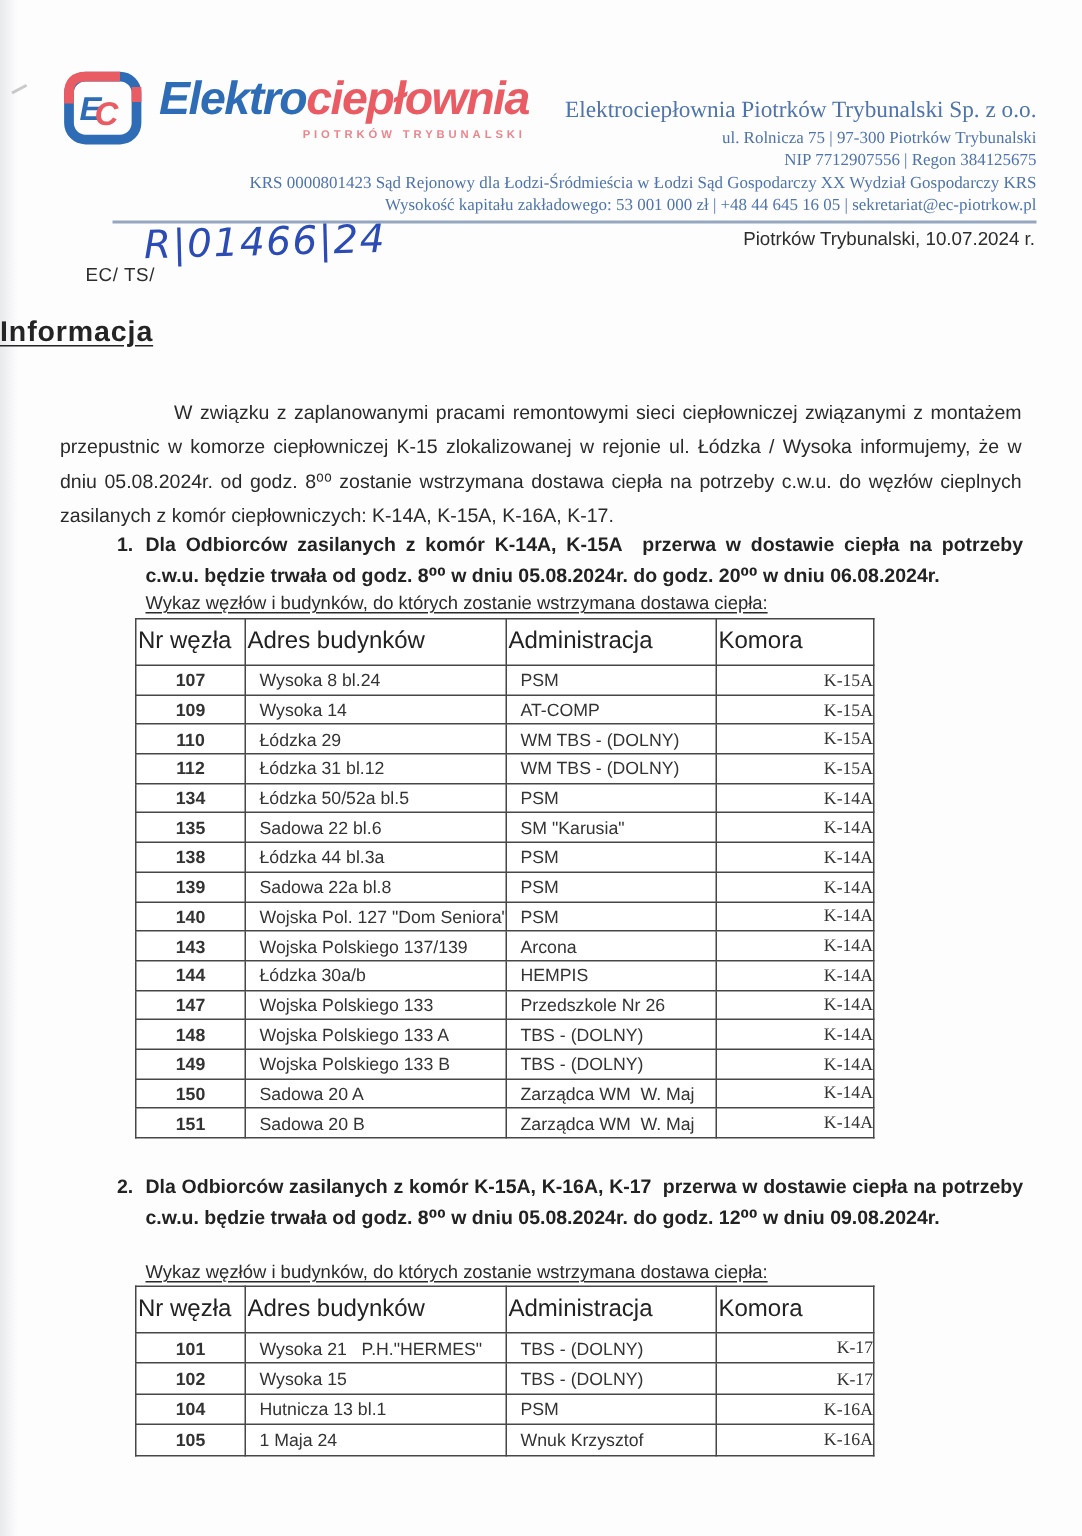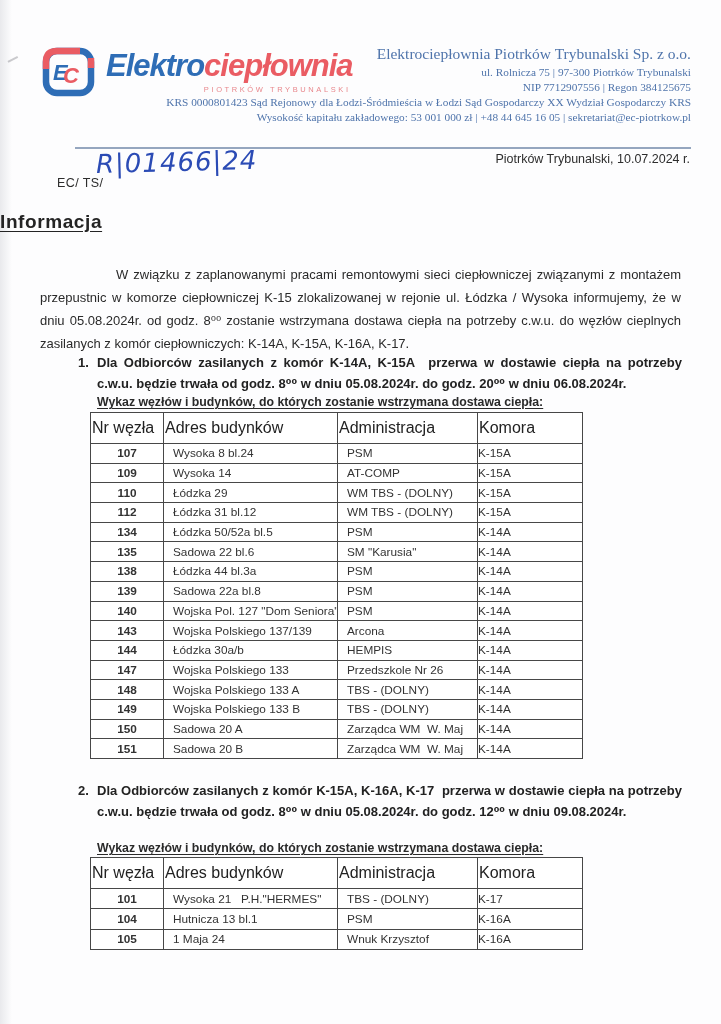--- a/index.html
+++ b/index.html
@@ -17,23 +17,23 @@
     border-top:2px solid rgba(105,105,115,.35);transform:rotate(-28deg);}
 
   
   .logo-wrap{position:absolute;left:40px;top:44px;display:flex;align-items:flex-start;}
   .logo-icon{width:58px;height:56px;}
   .brand{margin-left:8px;margin-top:6px;line-height:1;white-space:nowrap;}
   .brand-main{font-style:italic;font-weight:bold;font-size:31px;letter-spacing:-1px;}
   .brand-blue{color:#2e6db6;}
   .brand-red{color:#ea5c63;}
   .brand-tagline{display:block;text-align:right;margin-top:5px;padding-right:2px;
-    font-size:7.5px;font-weight:normal;letter-spacing:2.6px;color:#e8878c;}
-
-  .company-block{position:absolute;right:30px;top:44px;width:640px;
+    font-size:7.5px;font-weight:bold;letter-spacing:2.6px;color:#e8878c;}
+
+  .company-block{position:absolute;right:30px;top:64px;width:640px;
     text-align:right;font-family:"Liberation Serif","DejaVu Serif",serif;color:#4f74ab;}
   .company-name{font-size:15.5px;line-height:20px;margin-bottom:1px;}
   .company-line{font-size:11.3px;line-height:15px;margin-left:36px;}
 
   .header-divider{position:absolute;left:75px;top:147px;width:616px;height:2px;
     background:#95a6bf;}
 
   
   .ref-prefix{position:absolute;left:57px;top:176px;font-size:12.5px;letter-spacing:.4px;color:#2d2d2d;}
   .ref-handwritten{position:absolute;left:96px;top:147px;
@@ -49,34 +49,34 @@
   .intro{position:absolute;left:40px;top:250px;width:641px;
     font-size:13px;line-height:23px;text-align:justify;text-indent:76px;color:#2a2a2a;}
 
   .section{position:absolute;left:78px;width:604px;font-size:13px;line-height:20.5px;}
   .section .sec-num{position:absolute;left:0;top:0;font-weight:bold;}
   .section .sec-heading{display:block;margin-left:19px;font-weight:bold;text-align:justify;color:#222;}
   #section-1{top:353px;}
   #section-2{top:781px;}
 
   .list-label{position:absolute;left:97px;font-size:12.3px;color:#2a2a2a;
-    text-decoration:underline;text-underline-offset:2px;font-weight:bold;}
+    text-decoration:underline;text-underline-offset:2px;}
   #list-label-1{top:395px;}
   #list-label-2{top:841px;}
 
   table.outage{position:absolute;left:90px;border-collapse:collapse;table-layout:fixed;
     width:492px;background:#fff;}
   #table-1{top:412px;}
   #table-2{top:857px;}
   table.outage th,table.outage td{border:1px solid #474747;overflow:hidden;white-space:nowrap;}
   table.outage th{height:28px;font-size:16px;font-weight:normal;text-align:left;color:#222;}
   table.outage td{height:18.7px;font-size:11.8px;color:#333;padding:0 2px 0 9px;}
   #table-2 td{height:19.4px;}
   table.outage td.c-nr{font-weight:bold;text-align:center;padding:0;}
-  table.outage td.c-komora{text-align:left;padding:0;}
+  table.outage td.c-komora{text-align:right;padding:0;font-family:Liberation Serif, serif;}
   col.w-nr{width:73px;} col.w-adres{width:174px;} col.w-admin{width:140px;} col.w-komora{width:105px;}
 </style>
 </head>
 <body>
 
 <div class="scan-edge"></div>
 <div class="scan-artifact"></div>
 
 <div class="logo-wrap">
   <svg class="logo-icon" viewBox="0 0 58 56">
@@ -259,20 +259,26 @@
     </tr>
   </thead>
   <tbody>
       <tr>
       <td class="c-nr">101</td>
       <td class="c-adres">Wysoka 21&nbsp;&nbsp;&nbsp;P.H."HERMES"</td>
       <td class="c-admin">TBS - (DOLNY)</td>
       <td class="c-komora">K-17</td>
     </tr>
       <tr>
+      <td class="c-nr">102</td>
+      <td class="c-adres">Wysoka 15</td>
+      <td class="c-admin">TBS - (DOLNY)</td>
+      <td class="c-komora">K-17</td>
+    </tr>
+      <tr>
       <td class="c-nr">104</td>
       <td class="c-adres">Hutnicza 13 bl.1</td>
       <td class="c-admin">PSM</td>
       <td class="c-komora">K-16A</td>
     </tr>
       <tr>
       <td class="c-nr">105</td>
       <td class="c-adres">1 Maja 24</td>
       <td class="c-admin">Wnuk Krzysztof</td>
       <td class="c-komora">K-16A</td>

